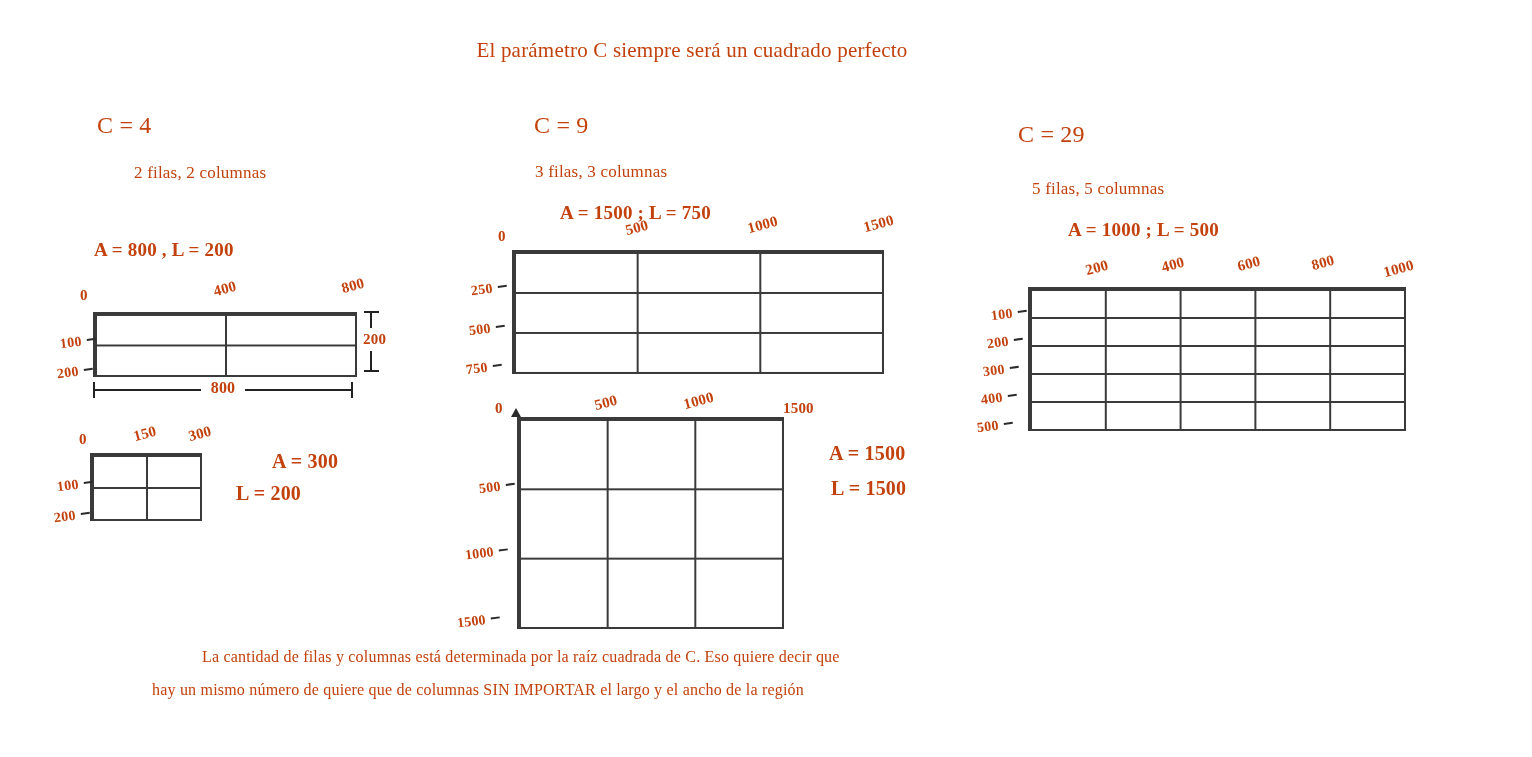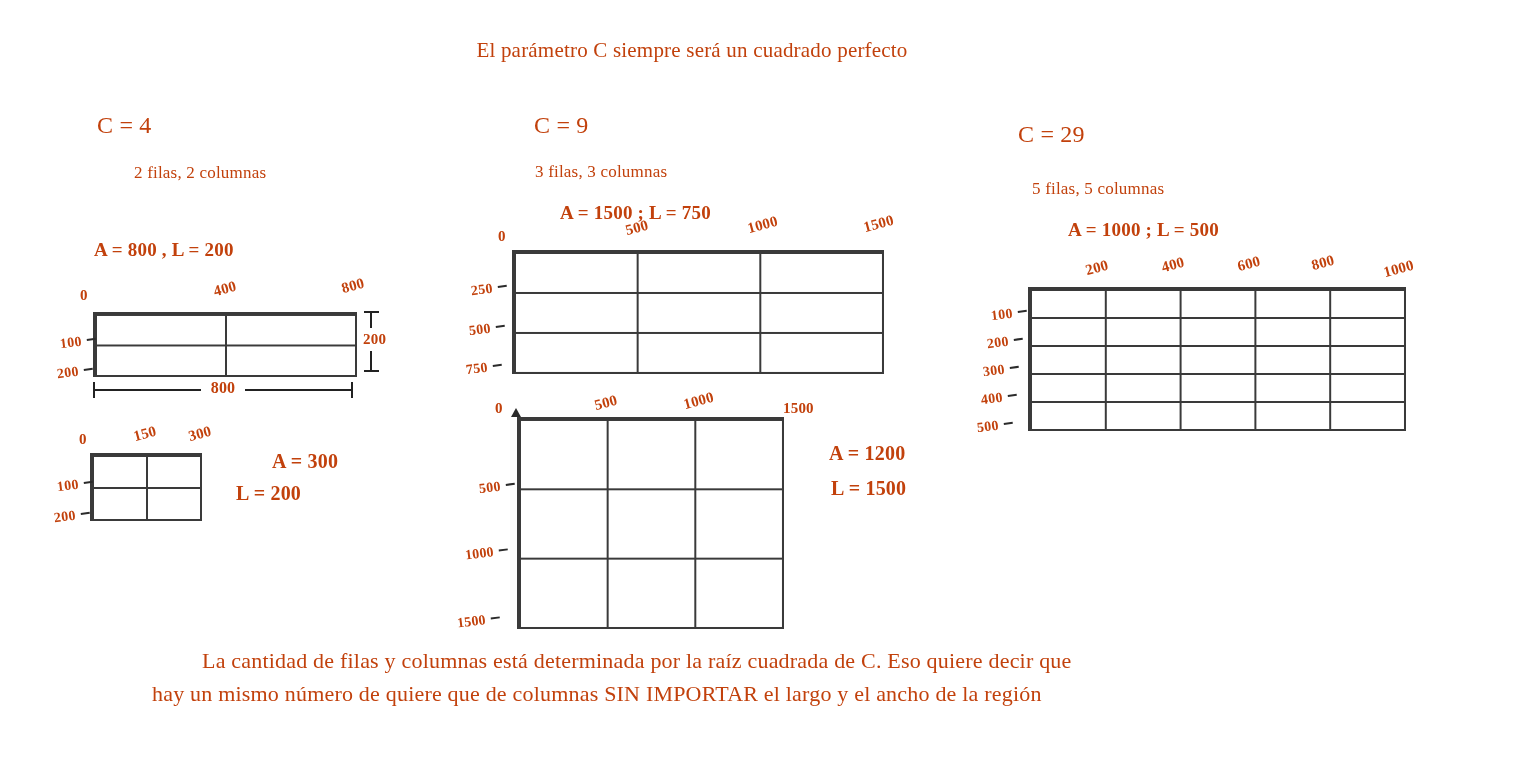--- a/index.html
+++ b/index.html
@@ -33,21 +33,21 @@
   .width-dim-wrap .bar{position:absolute; left:0; right:0; top:7px; height:2px; background:#222;}
   .width-dim-wrap .capL{position:absolute; left:0; top:0; width:2px; height:16px; background:#222;}
   .width-dim-wrap .capR{position:absolute; right:0; top:0; width:2px; height:16px; background:#222;}
   .width-dim-wrap .lbl{position:absolute; left:0; right:0; top:-3px; text-align:center;}
   .width-dim-wrap .lbl span{background:#fff; padding:0 10px; font-size:16px; font-weight:700;}
   .axis-arrow{
     position:absolute; width:0; height:0;
     border-left:5px solid transparent; border-right:5px solid transparent;
     border-bottom:9px solid #2b2b2b;
   }
-  .footer-line{font-size:22px;}
+  .footer-line{font-size:16px;}
 </style>
 </head>
 <body>
 
 <div class="canvas">
 
   <div class="abs main-title" style="left:392px; top:38px; width:600px;">El parámetro C siempre será un cuadrado perfecto</div>
 
   <div class="abs panel-heading" style="left:97px; top:112px;">C = 4</div>
   <div class="abs subtitle" style="left:134px; top:163px;">2 filas, 2 columnas</div>
@@ -97,21 +97,21 @@
 
   <div class="hgrid" style="left:517px; top:417px; width:263px; height:208px; --c:3; --r:3;"></div>
   <div class="axis-arrow" style="left:511px; top:408px;"></div>
   <span class="abs xlab0" style="left:495px; top:400px;">0</span>
   <span class="abs xlab" style="left:597px; top:397px;">500</span>
   <span class="abs xlab" style="left:686px; top:396px;">1000</span>
   <span class="abs xlab0" style="left:783px; top:400px;">1500</span>
   <span class="abs ylab" style="left:479px; top:479px;">500</span>
   <span class="abs ylab" style="left:465px; top:545px;">1000</span>
   <span class="abs ylab" style="left:457px; top:613px;">1500</span>
-  <div class="abs annot" style="left:829px; top:442px;">A = 1200</div>
+  <div class="abs annot" style="left:829px; top:442px;">A = 1500</div>
   <div class="abs annot" style="left:831px; top:477px;text-align:right;">L = 1500</div>
 
   <div class="abs panel-heading" style="left:1018px; top:121px;">C = 29</div>
   <div class="abs subtitle" style="left:1032px; top:179px;">5 filas, 5 columnas</div>
   <div class="abs params" style="left:1020px; top:219px;margin-left:48px;">A = 1000  ;   L = 500</div>
 
   <div class="hgrid" style="left:1028px; top:287px; width:374px; height:140px; --c:5; --r:5;"></div>
   <span class="abs xlab" style="left:1088px; top:262px;">200</span>
   <span class="abs xlab" style="left:1164px; top:259px;">400</span>
   <span class="abs xlab" style="left:1240px; top:258px;">600</span>

